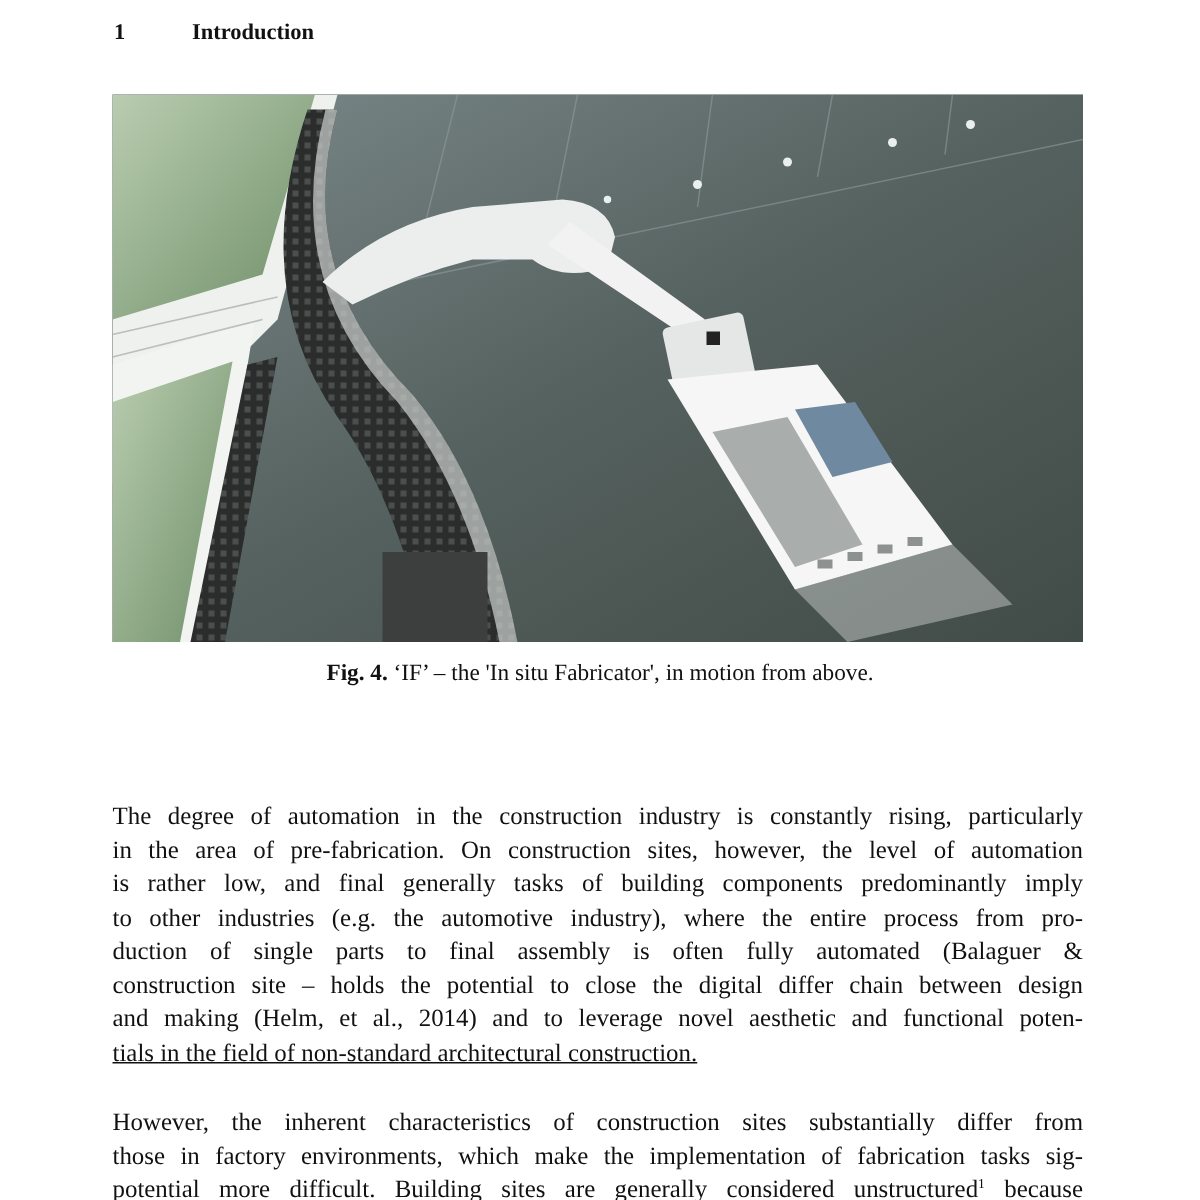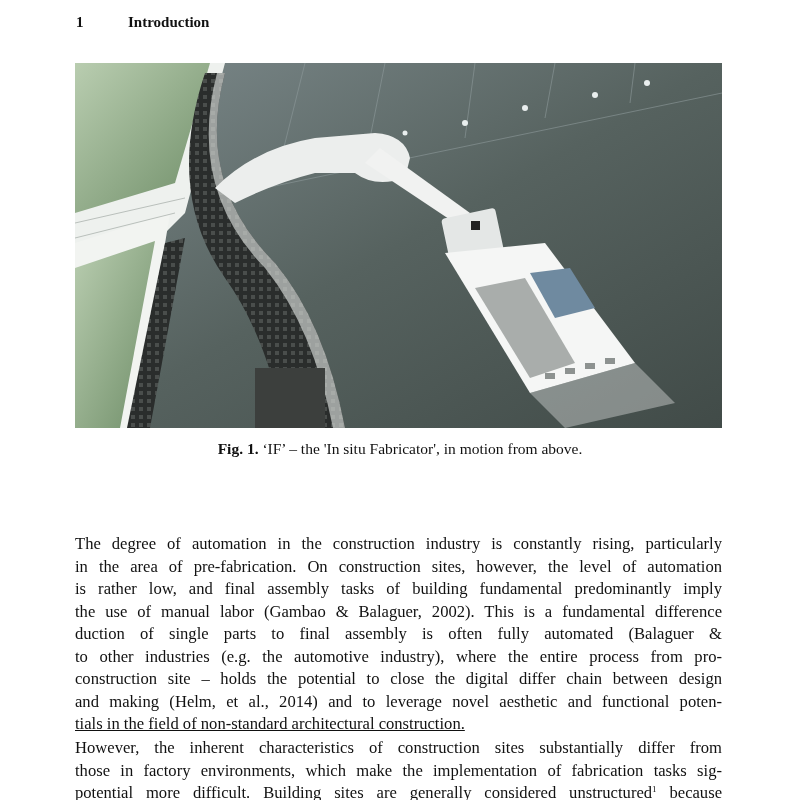--- a/index.html
+++ b/index.html
@@ -90,31 +90,30 @@
       <rect x="470" y="310" width="10" height="6"></rect>
         <rect x="490" y="305" width="10" height="6"></rect>
       <rect x="510" y="300" width="10" height="6"></rect>
         <rect x="530" y="295" width="10" height="6"></rect>
     </g>
     <polygon points="455,330 560,300 600,340 490,365" fill="#ffffff" opacity="0.35"></polygon>
   </svg>
 </div>
 
 <div class="caption">
-  <b>Fig. 1.</b>
+  <b>Fig. 4.</b>
   <span>‘IF’ – the 'In situ Fabricator', in motion from above.</span>
 </div>
 
 <div class="para p1">
   <span class="line">The degree of automation in the construction industry is constantly rising, particularly</span>
   <span class="line">in the area of pre-fabrication. On construction sites, however, the level of automation</span>
-  <span class="line">is rather low, and final assembly tasks of building fundamental predominantly imply</span>
-  <span class="line">the use of manual labor (Gambao &amp; Balaguer, 2002). This is a fundamental difference</span>
+  <span class="line">is rather low, and final generally tasks of building components predominantly imply</span>
+  <span class="line">to other industries (e.g. the automotive industry), where the entire process from pro-</span>
   <span class="line">duction of single parts to final assembly is often fully automated (Balaguer &amp;</span>
-  <span class="line">to other industries (e.g. the automotive industry), where the entire process from pro-</span>
   <span class="line">construction site – holds the potential to close the digital differ chain between design</span>
   <span class="line">and making (Helm, et al., 2014) and to leverage novel aesthetic and functional poten-</span>
   <span class="line last">tials in the field of non-standard architectural construction.</span>
 </div>
 
 <div class="para p2">
   <span class="line">However, the inherent characteristics of construction sites substantially differ from</span>
   <span class="line">those in factory environments, which make the implementation of fabrication tasks sig-</span>
   <span class="line"><span>potential more difficult. Building sites are generally considered unstructured</span><sup>1</sup><span> because</span></span>
 </div>

